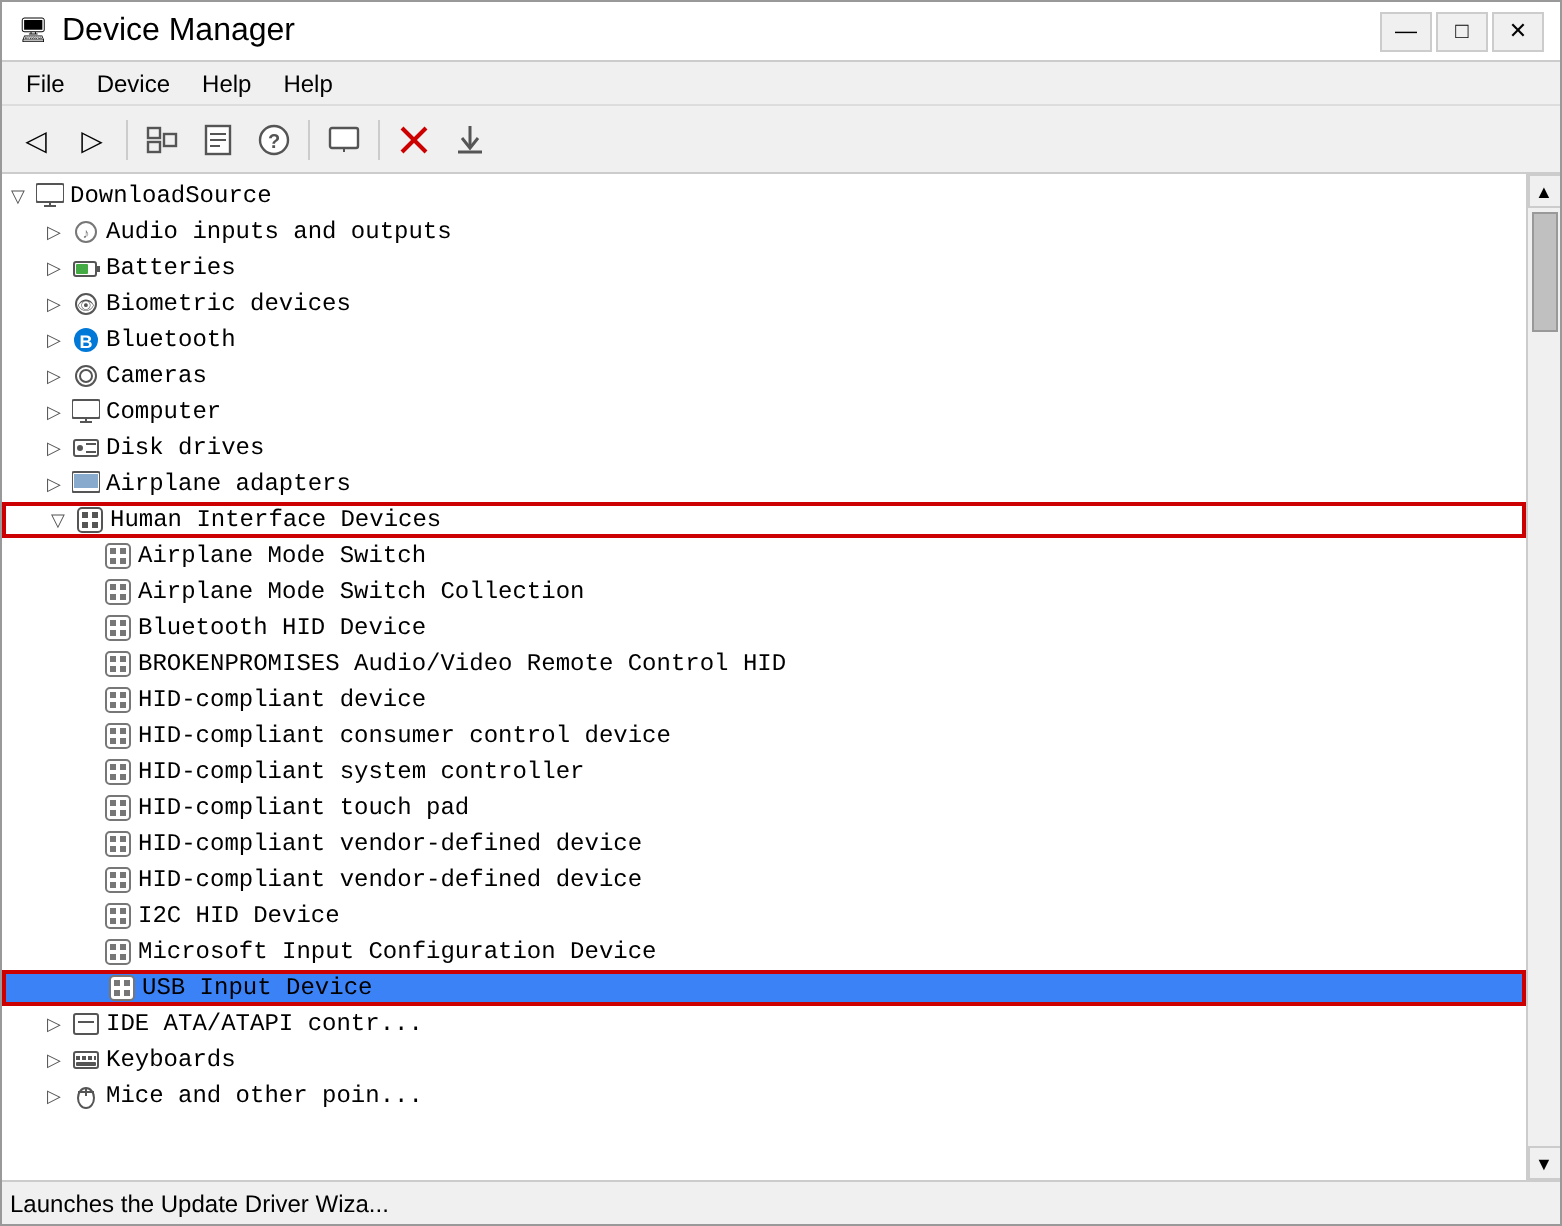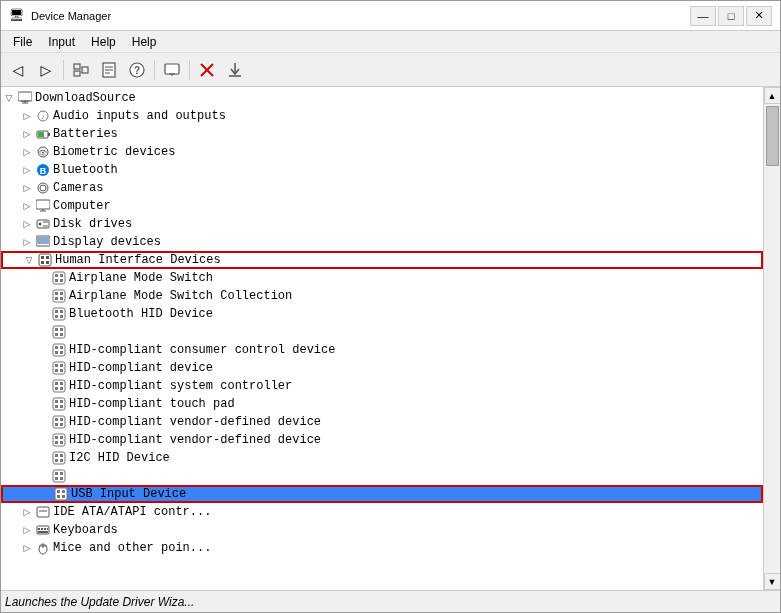--- a/index.html
+++ b/index.html
@@ -37,21 +37,21 @@
       align-items: center;
       gap: 6px;
     }
 
     .title-bar-icon {
       width: 16px;
       height: 16px;
     }
 
     .title-bar-title {
-      font-size: 11px;
+      font-size: 16px;
       color: #000;
       text-align: center;
     }
 
     .title-bar-controls {
       display: flex;
       gap: 2px;
     }
 
     .title-btn {
@@ -211,21 +211,20 @@
 
     
     .status-bar {
       height: 22px;
       background: #f0f0f0;
       border-top: 1px solid #ccc;
       display: flex;
       align-items: center;
       padding: 0 4px;
       font-size: 12px;
-      font-style: italic;
     }
     .icon-audio { color: #777; }
     .icon-bluetooth { color: #0078d7; }
   </style>
 </head>
 <body>
 
 <div class="window">
 
   <div class="title-bar">
@@ -235,21 +234,21 @@
     </div>
     <div class="title-bar-controls">
       <button class="title-btn">—</button>
       <button class="title-btn">□</button>
       <button class="title-btn close">✕</button>
     </div>
   </div>
 
   <div class="menu-bar">
     <div class="menu-item">File</div>
-    <div class="menu-item">Input</div>
+    <div class="menu-item">Device</div>
     <div class="menu-item">Help</div>
     <div class="menu-item">Help</div>
   </div>
 
   <div class="toolbar">
     <button class="toolbar-btn" title="Back">◁</button>
     <button class="toolbar-btn" title="Forward">▷</button>
     <div class="toolbar-separator"></div>
     <button class="toolbar-btn" title="Show/hide console tree">
       <svg width="16" height="16" viewBox="0 0 16 16">
@@ -394,21 +393,21 @@
       </div>
 
       <div class="tree-item indent-1">
         <div class="expand-icon">▷</div>
         <div class="node-icon">
           <svg width="14" height="14" viewBox="0 0 14 14">
             <rect x="0" y="1" width="14" height="10" rx="1" fill="#fff" stroke="#555" stroke-width="1"></rect>
             <rect x="1" y="2" width="12" height="7" fill="#88aacc"></rect>
           </svg>
         </div>
-        <span class="item-label">Display devices</span>
+        <span class="item-label">Airplane adapters</span>
       </div>
 
       <div style="position:relative;">
         <div class="tree-item indent-1" style="border: 2px solid #cc0000;">
           <div class="expand-icon">▽</div>
           <div class="node-icon">
             <svg width="14" height="14" viewBox="0 0 14 14">
               <rect x="1" y="1" width="12" height="12" rx="2" fill="#fff" stroke="#555" stroke-width="1"></rect>
               <rect x="3" y="3" width="3" height="3" fill="#555"></rect>
               <rect x="8" y="3" width="3" height="3" fill="#555"></rect>
@@ -466,20 +465,35 @@
         <div class="expand-icon"></div>
         <div class="node-icon">
           <svg width="14" height="14" viewBox="0 0 14 14">
               <rect x="1" y="1" width="12" height="12" rx="2" fill="#fff" stroke="#777" stroke-width="1"></rect>
               <rect x="3" y="3" width="3" height="3" fill="#777"></rect>
               <rect x="8" y="3" width="3" height="3" fill="#777"></rect>
               <rect x="3" y="8" width="3" height="3" fill="#777"></rect>
               <rect x="8" y="8" width="3" height="3" fill="#777"></rect>
             </svg>
         </div>
+        <span class="item-label">BROKENPROMISES Audio/Video Remote Control HID</span>
+      </div>
+
+      <div class="tree-item indent-2">
+        <div class="expand-icon"></div>
+        <div class="node-icon">
+          <svg width="14" height="14" viewBox="0 0 14 14">
+              <rect x="1" y="1" width="12" height="12" rx="2" fill="#fff" stroke="#777" stroke-width="1"></rect>
+              <rect x="3" y="3" width="3" height="3" fill="#777"></rect>
+              <rect x="8" y="3" width="3" height="3" fill="#777"></rect>
+              <rect x="3" y="8" width="3" height="3" fill="#777"></rect>
+              <rect x="8" y="8" width="3" height="3" fill="#777"></rect>
+            </svg>
+        </div>
+        <span class="item-label">HID-compliant device</span>
       </div>
 
       <div class="tree-item indent-2">
         <div class="expand-icon"></div>
         <div class="node-icon">
           <svg width="14" height="14" viewBox="0 0 14 14">
               <rect x="1" y="1" width="12" height="12" rx="2" fill="#fff" stroke="#777" stroke-width="1"></rect>
               <rect x="3" y="3" width="3" height="3" fill="#777"></rect>
               <rect x="8" y="3" width="3" height="3" fill="#777"></rect>
               <rect x="3" y="8" width="3" height="3" fill="#777"></rect>
@@ -493,34 +507,20 @@
         <div class="expand-icon"></div>
         <div class="node-icon">
           <svg width="14" height="14" viewBox="0 0 14 14">
               <rect x="1" y="1" width="12" height="12" rx="2" fill="#fff" stroke="#777" stroke-width="1"></rect>
               <rect x="3" y="3" width="3" height="3" fill="#777"></rect>
               <rect x="8" y="3" width="3" height="3" fill="#777"></rect>
               <rect x="3" y="8" width="3" height="3" fill="#777"></rect>
               <rect x="8" y="8" width="3" height="3" fill="#777"></rect>
             </svg>
         </div>
-        <span class="item-label">HID-compliant device</span>
-      </div>
-
-      <div class="tree-item indent-2">
-        <div class="expand-icon"></div>
-        <div class="node-icon">
-          <svg width="14" height="14" viewBox="0 0 14 14">
-              <rect x="1" y="1" width="12" height="12" rx="2" fill="#fff" stroke="#777" stroke-width="1"></rect>
-              <rect x="3" y="3" width="3" height="3" fill="#777"></rect>
-              <rect x="8" y="3" width="3" height="3" fill="#777"></rect>
-              <rect x="3" y="8" width="3" height="3" fill="#777"></rect>
-              <rect x="8" y="8" width="3" height="3" fill="#777"></rect>
-            </svg>
-        </div>
         <span class="item-label">HID-compliant system controller</span>
       </div>
 
       <div class="tree-item indent-2">
         <div class="expand-icon"></div>
         <div class="node-icon">
           <svg width="14" height="14" viewBox="0 0 14 14">
               <rect x="1" y="1" width="12" height="12" rx="2" fill="#fff" stroke="#777" stroke-width="1"></rect>
               <rect x="3" y="3" width="3" height="3" fill="#777"></rect>
               <rect x="8" y="3" width="3" height="3" fill="#777"></rect>
@@ -577,20 +577,21 @@
         <div class="expand-icon"></div>
         <div class="node-icon">
           <svg width="14" height="14" viewBox="0 0 14 14">
               <rect x="1" y="1" width="12" height="12" rx="2" fill="#fff" stroke="#777" stroke-width="1"></rect>
               <rect x="3" y="3" width="3" height="3" fill="#777"></rect>
               <rect x="8" y="3" width="3" height="3" fill="#777"></rect>
               <rect x="3" y="8" width="3" height="3" fill="#777"></rect>
               <rect x="8" y="8" width="3" height="3" fill="#777"></rect>
             </svg>
         </div>
+        <span class="item-label">Microsoft Input Configuration Device</span>
       </div>
 
       <div style="position:relative;">
         <div class="tree-item indent-2" style="border: 2px solid #cc0000; background: #3b82f6;">
           <div class="expand-icon"></div>
           <div class="node-icon">
             <svg width="14" height="14" viewBox="0 0 14 14">
                 <rect x="1" y="1" width="12" height="12" rx="2" fill="#fff" stroke="#777" stroke-width="1"></rect>
                 <rect x="3" y="3" width="3" height="3" fill="#777"></rect>
                 <rect x="8" y="3" width="3" height="3" fill="#777"></rect>

